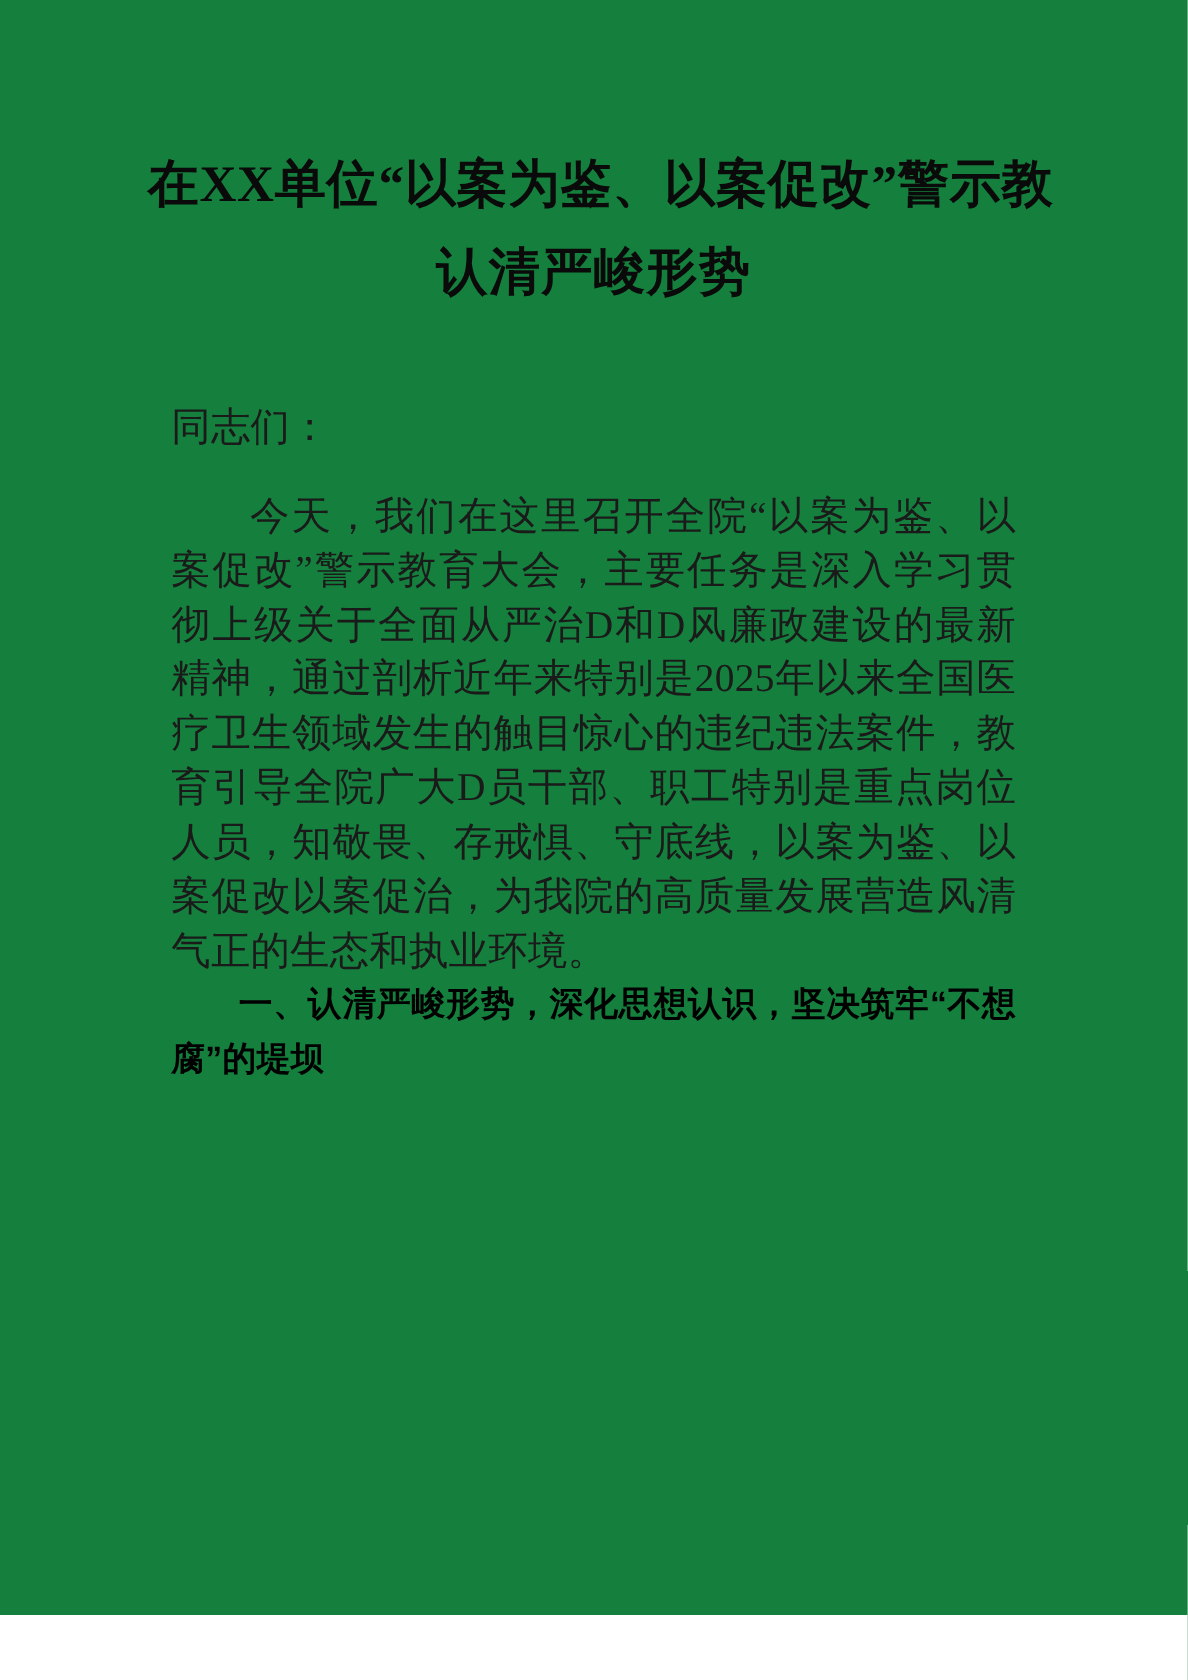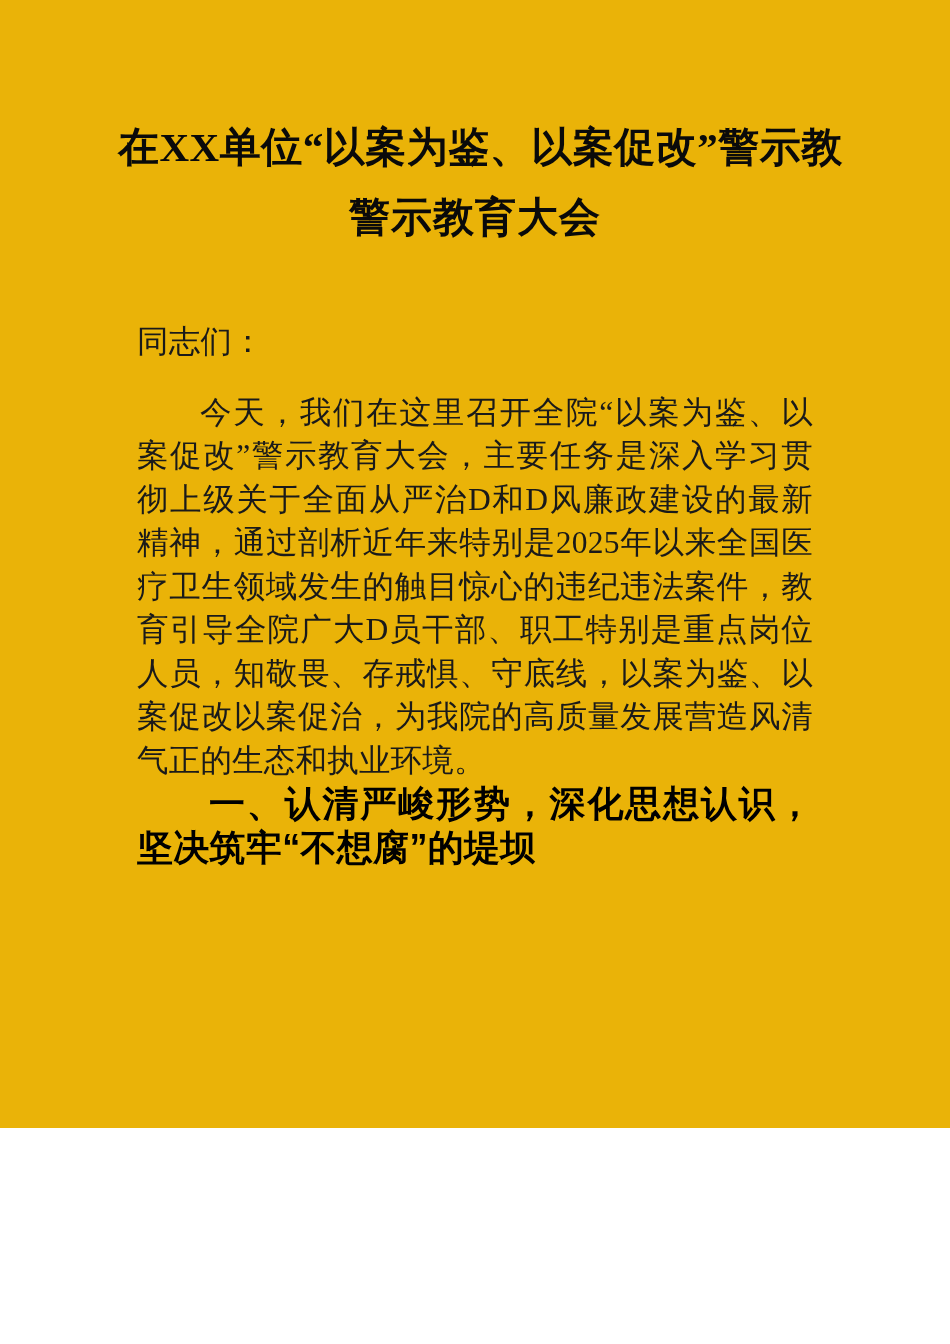--- a/index.html
+++ b/index.html
@@ -12,22 +12,22 @@
     height: 1344px;
     overflow: hidden;
     font-family: "Liberation Serif", "DejaVu Serif", serif;
     color: #000000;
     -webkit-font-smoothing: antialiased;
   }
 
   .page {
     position: relative;
     width: 950px;
-    height: 1128px;
-    background: #eab308;
+    height: 1292px;
+    background: #15803d;
     box-sizing: border-box;
   }
 
   
   .doc-title {
     position: absolute;
     left: 118px;
     top: 112px;
     width: 714px;
     text-align: center;
@@ -70,39 +70,39 @@
     margin-top: 27px;
   }
   .para.salutation {
     text-indent: 0;
   }
 
   
   .section-heading {
     font-family: "Liberation Sans", "DejaVu Sans", sans-serif;
     font-weight: bold;
-    font-size: 36px;
+    font-size: 27px;
     line-height: 43.5px;
     color: #000000;
     margin: 0;
     text-indent: 2em;
     text-align: justify;
     text-align-last: left;
     letter-spacing: 0.3px;
     word-break: break-all;
   }
 </style>
 </head>
 <body>
 
 <div class="page">
 
   <div class="doc-title">
     <span class="tline tline-1">在XX单位“以案为鉴、以案促改”警示教</span>
-    <span class="tline tline-2">警示教育大会</span>
+    <span class="tline tline-2">认清严峻形势</span>
   </div>
 
   <div class="body-block">
 
     <p class="para salutation">同志们：</p>
 
     <p class="para indent">今天，我们在这里召开全院“以案为鉴、以案促改”警示教育大会，主要任务是深入学习贯彻上级关于全面从严治D和D风廉政建设的最新精神，通过剖析近年来特别是2025年以来全国医疗卫生领域发生的触目惊心的违纪违法案件，教育引导全院广大D员干部、职工特别是重点岗位人员，知敬畏、存戒惧、守底线，以案为鉴、以案促改以案促治，为我院的高质量发展营造风清气正的生态和执业环境。</p>
 
 
     <p class="section-heading">一、认清严峻形势，深化思想认识，坚决筑牢“不想腐”的堤坝</p>

